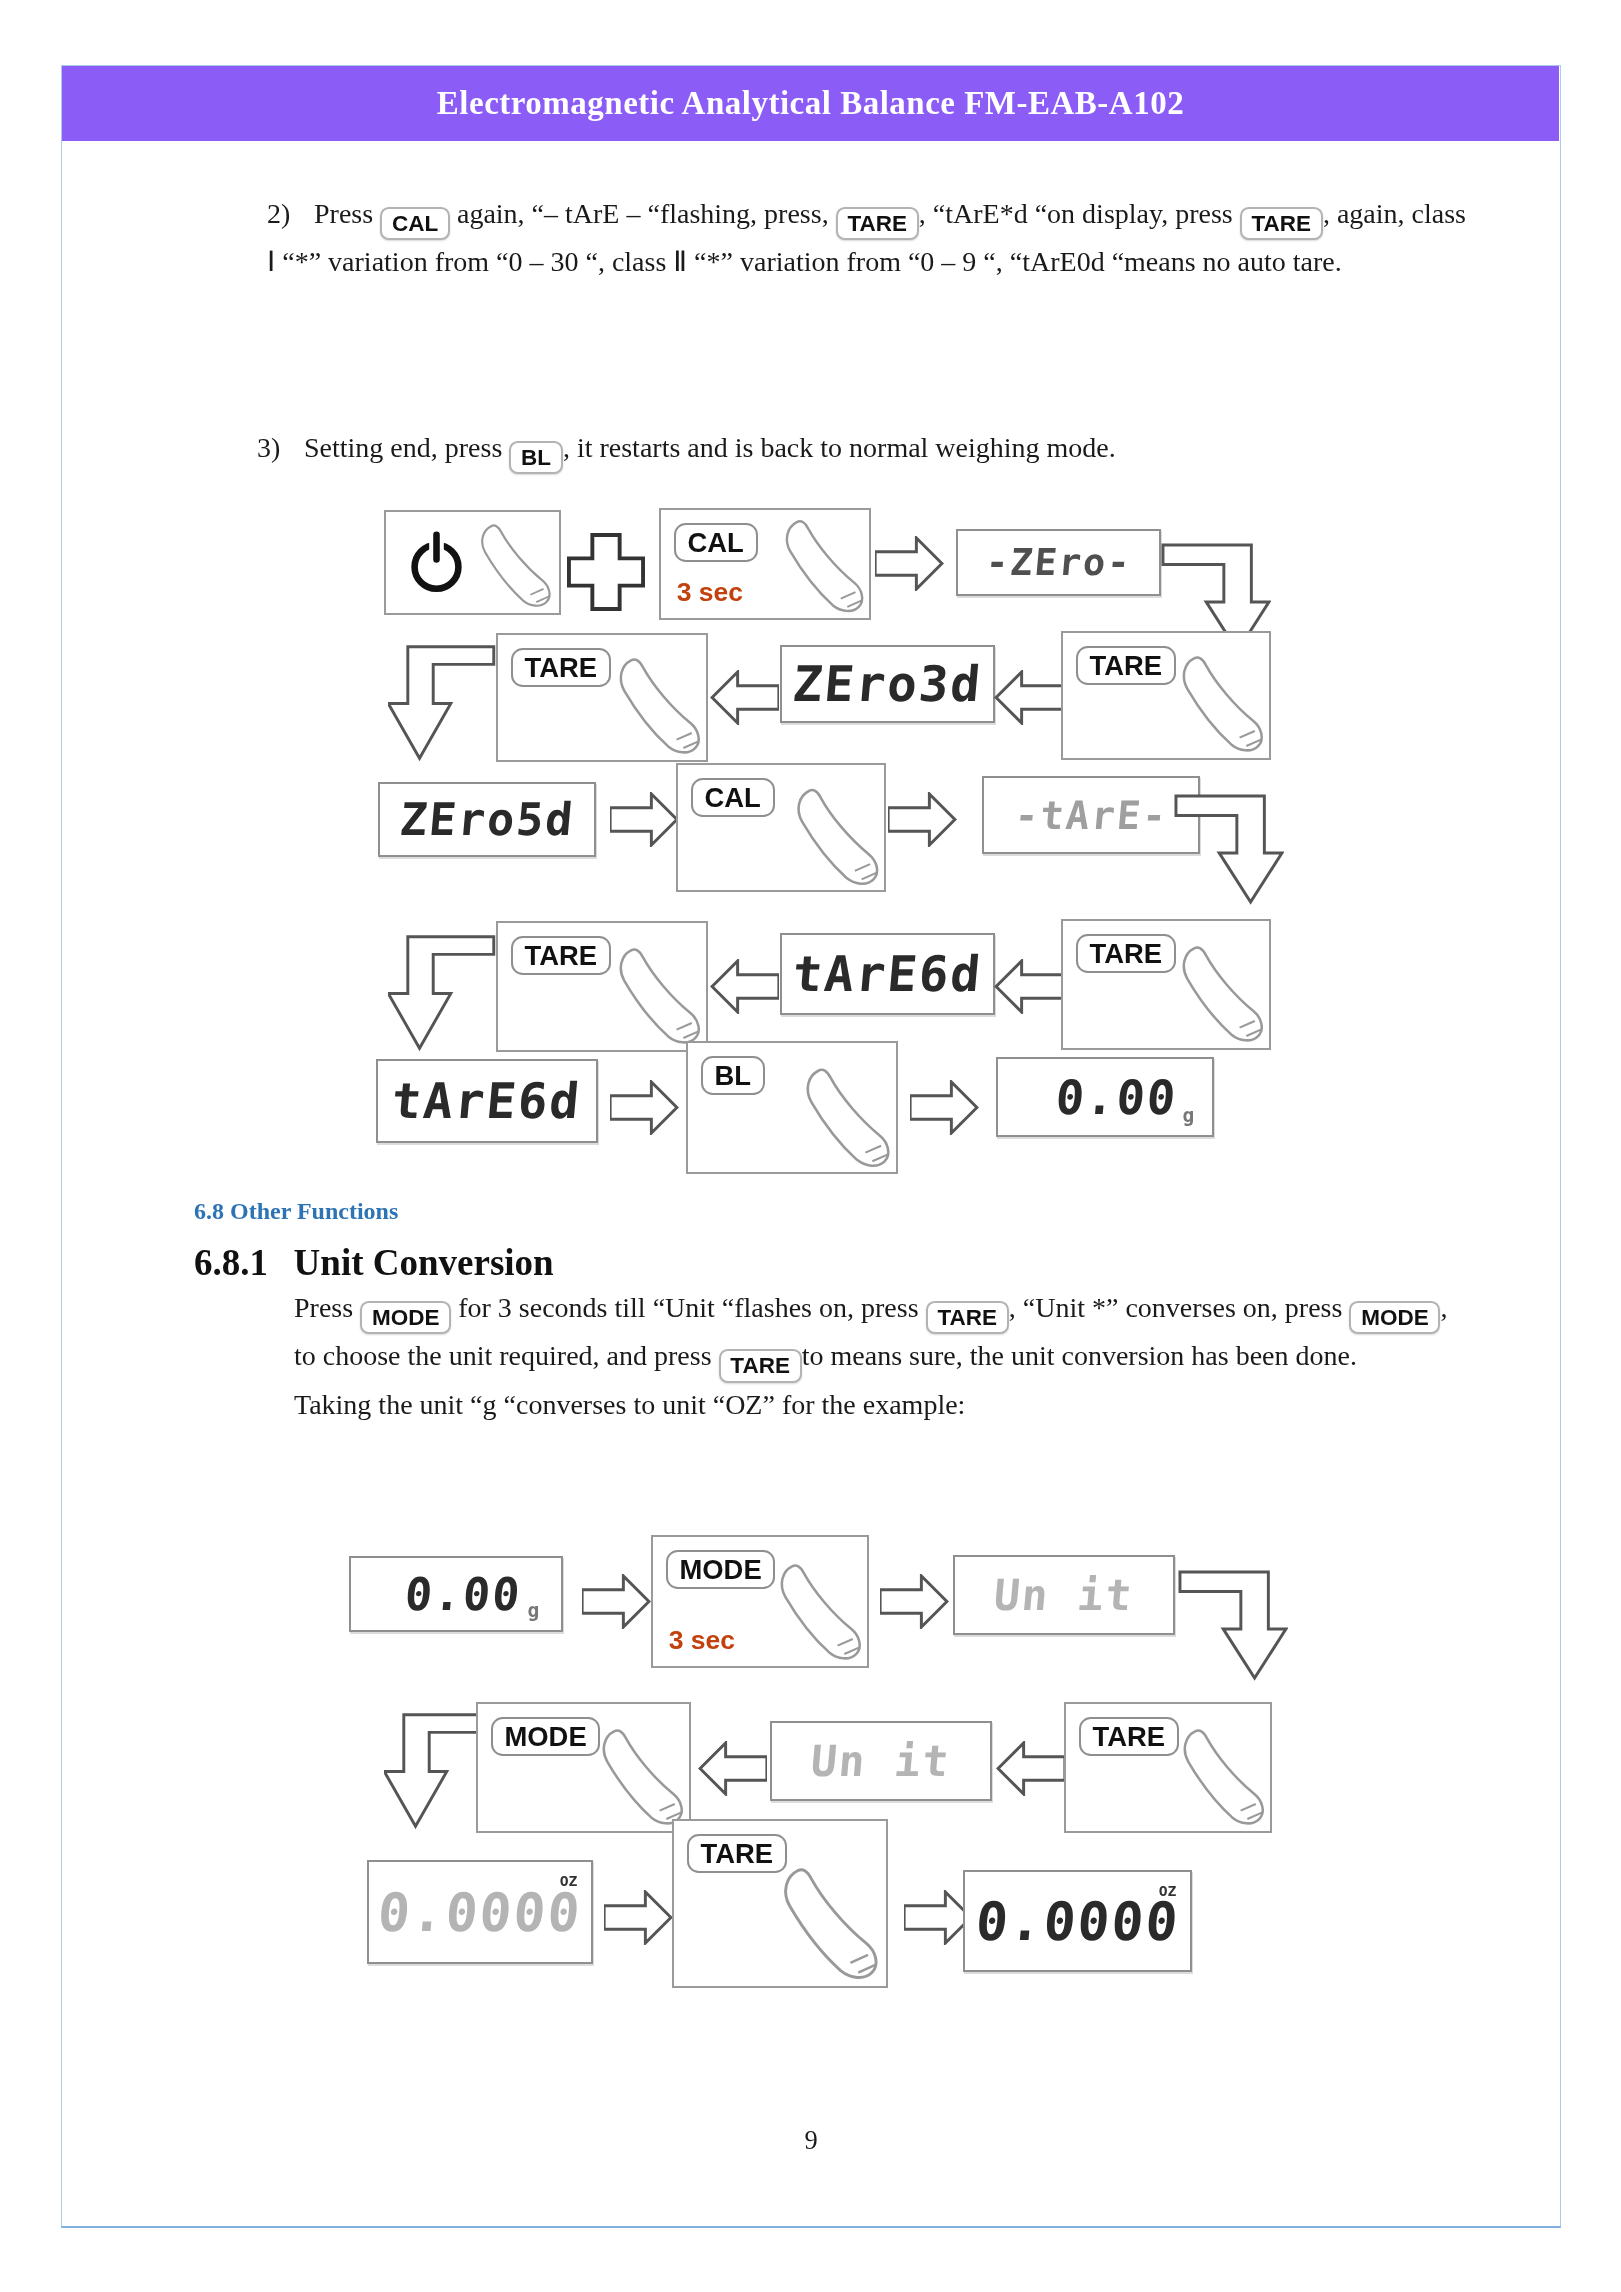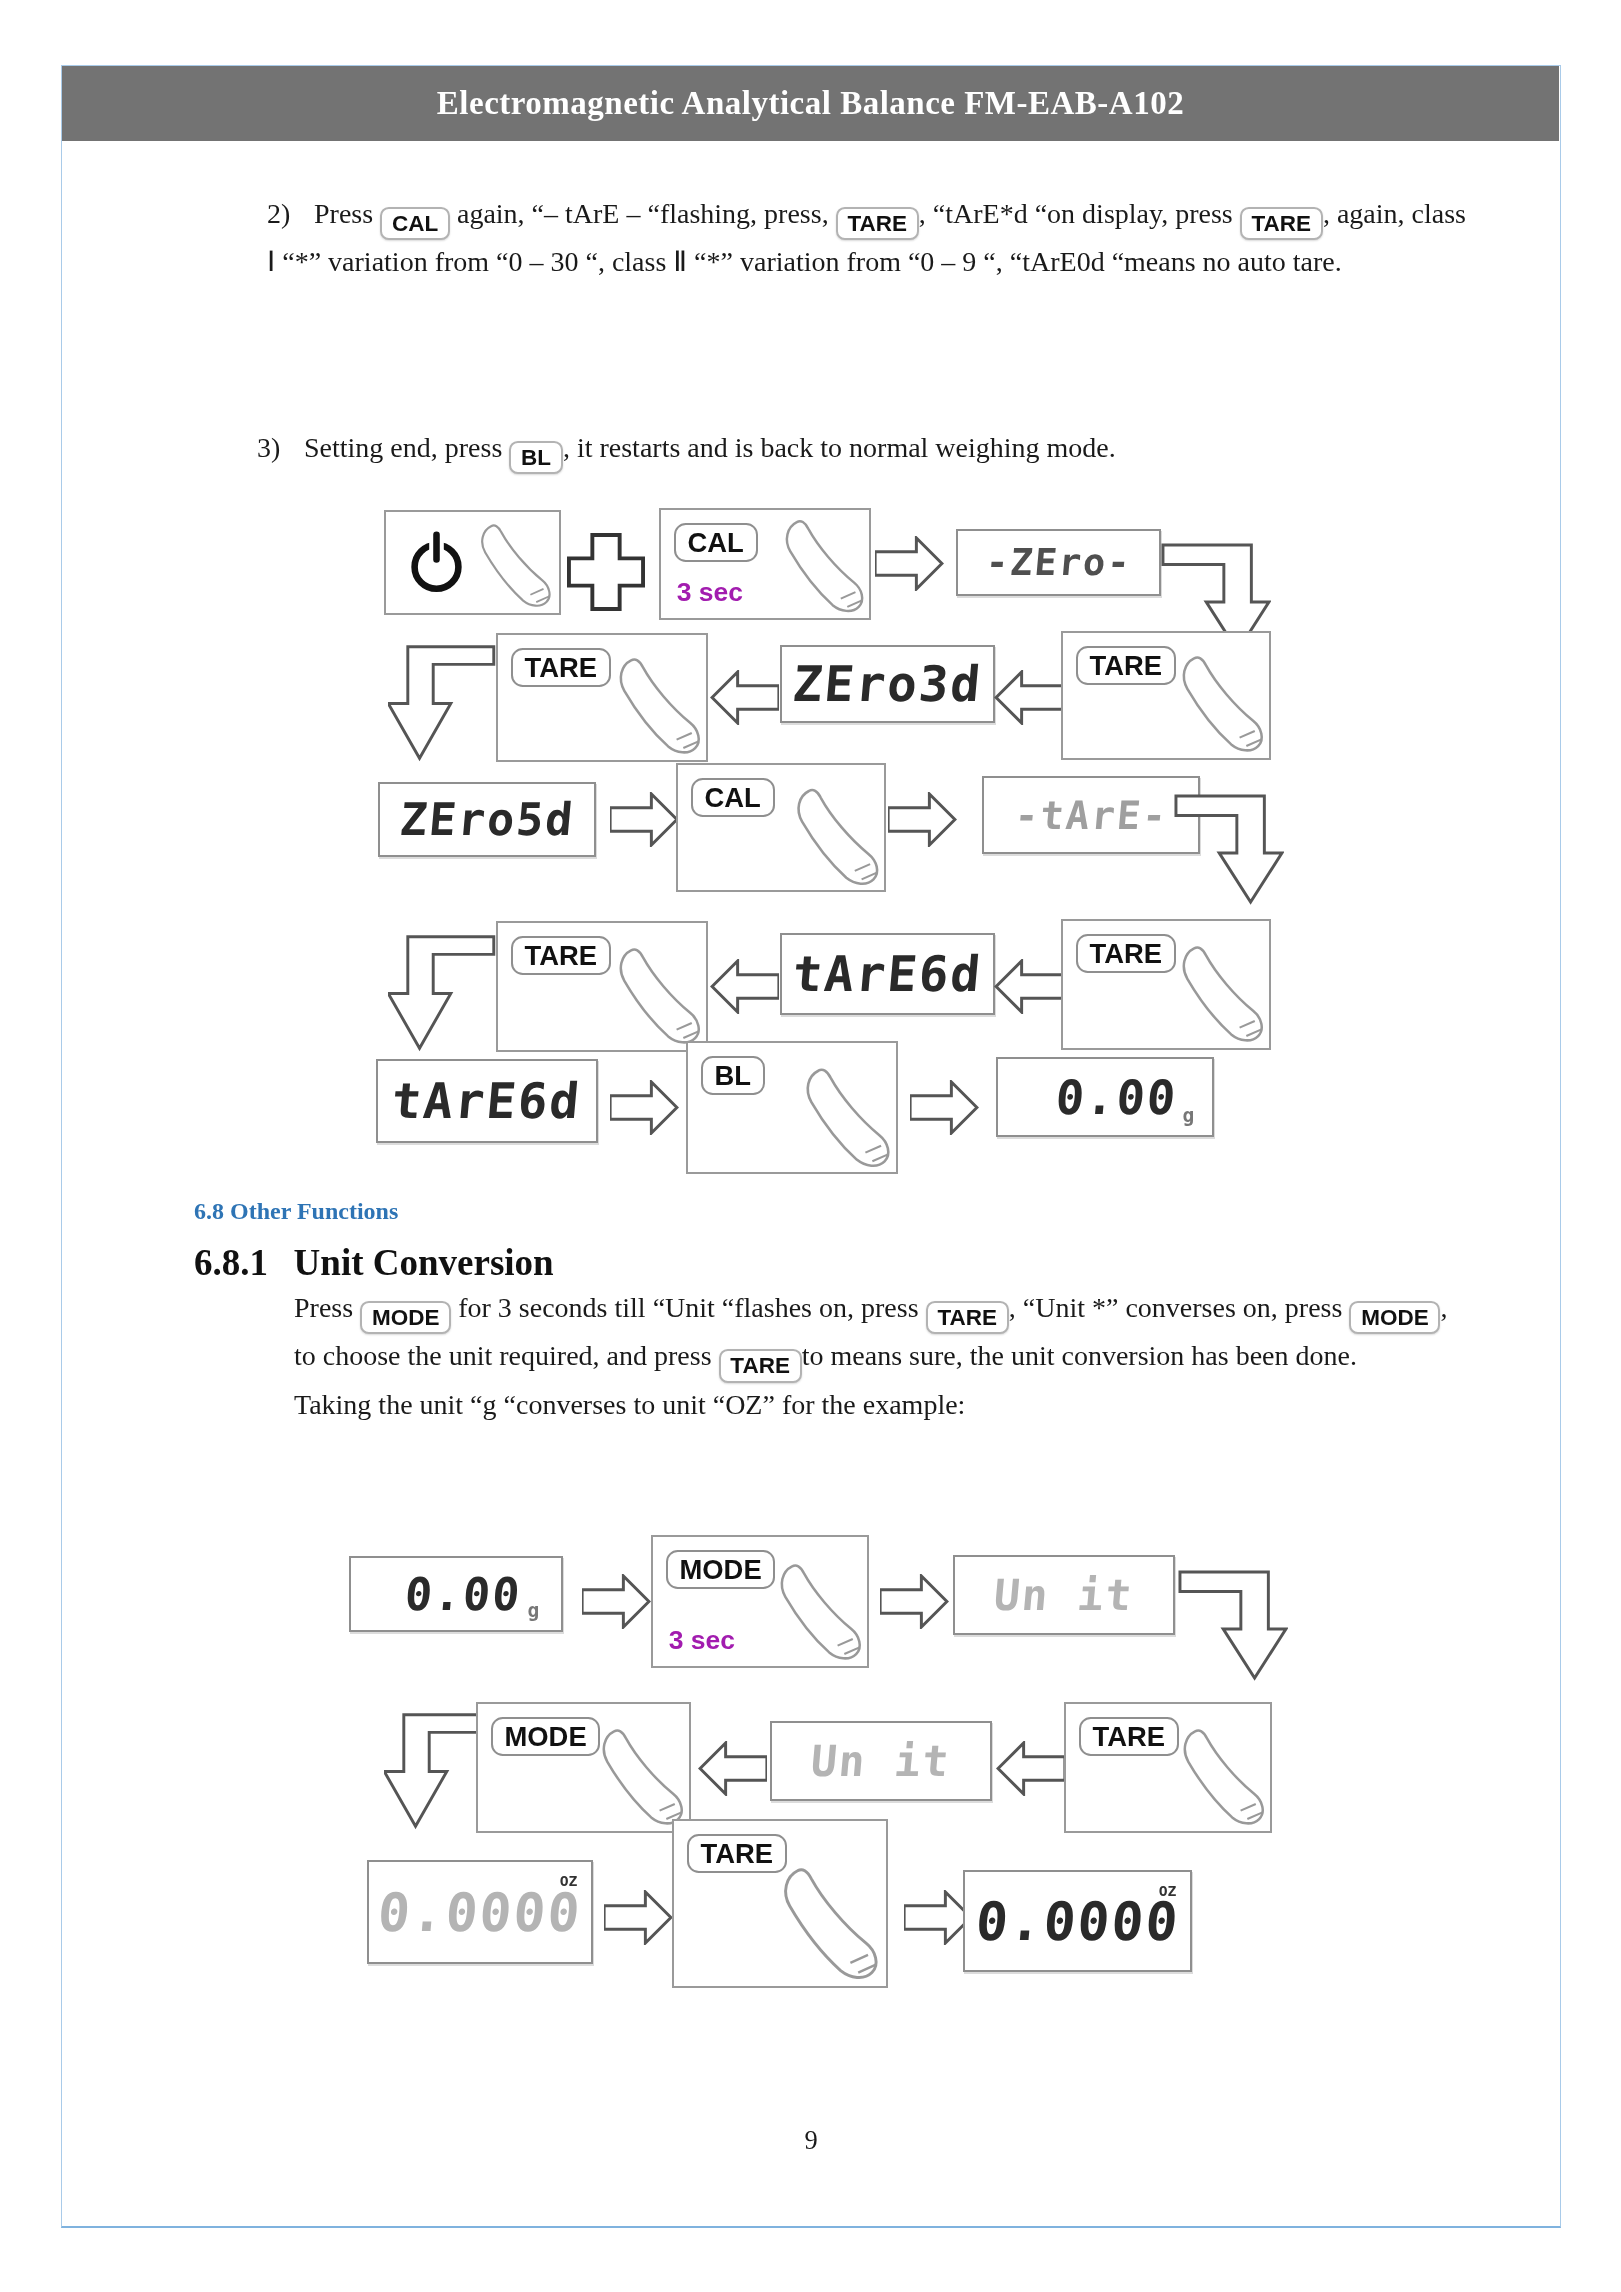--- a/index.html
+++ b/index.html
@@ -1,36 +1,36 @@
 <!DOCTYPE html>
 <html><head>
 <meta charset="utf-8">
 <style>
   html,body{margin:0;padding:0;background:#fff;}
   .page{position:relative;width:1621px;height:2293px;background:#fff;overflow:hidden;
         font-family:"Liberation Serif",serif;color:#1a1a1a;}
   .abs{position:absolute;}
   .frame{left:61px;top:65px;width:1498px;height:2160px;border:1px solid #a9cbe9;border-bottom:2.9px solid #7fb2de;}
-  .titlebar{left:62px;top:66px;width:1497px;height:75px;background:#737373;display:flex;align-items:center;justify-content:center;}
+  .titlebar{left:62px;top:66px;width:1497px;height:75px;background:#8b5cf6;display:flex;align-items:center;justify-content:center;}
   .titlebar .t{color:#fff;font-weight:bold;font-size:33px;letter-spacing:0.5px;}
   
   .para{font-size:28px;line-height:1.6;}
   .liNum{display:inline-block;width:47px;}
   .ktext{display:inline-block;font-family:"Liberation Sans",sans-serif;font-weight:700;font-size:22.5px;
          letter-spacing:0px;border:2px solid #b3b3b3;border-radius:8.8px;padding:2.9px 9.8px;line-height:1.05;
          background:#fff;box-shadow:0 1px 2px #d9d9d9;vertical-align:-7.8px;color:#111;}
   .boldline{font-weight:normal;}
   .h-blue{color:#2e74b5;font-weight:bold;font-size:24px;}
   .h-black{color:#111;font-weight:bold;font-size:37px;}
   
   .kbox{background:#fff;border:2px solid #9a9a9a;}
   .dbox{background:#fff;border:2px solid #8f8f8f;box-shadow:1px 2px 0 #dcdcdc;display:flex;align-items:center;justify-content:center;}
   .key{position:absolute;top:12.7px;left:12.7px;font-family:"Liberation Sans",sans-serif;font-weight:700;
        border:2.9px solid #8f8f8f;border-radius:11.8px;padding:2px 11.8px;font-size:27.4px;color:#111;background:#fff;line-height:1.15;}
-  .hold{position:absolute;left:15.7px;bottom:9.8px;font-family:"Liberation Sans",sans-serif;font-weight:700;font-size:26.5px;color:#a21caf;}
+  .hold{position:absolute;left:15.7px;bottom:9.8px;font-family:"Liberation Sans",sans-serif;font-weight:700;font-size:26.5px;color:#c2410c;}
   .lcd{font-family:"DejaVu Sans Mono",monospace;font-weight:bold;display:inline-block;transform:skewX(-5deg);letter-spacing:2px;white-space:pre;}
   .c-dark{color:#2a2a2a}.c-mid{color:#4f4f4f}.c-light{color:#9f9f9f}.c-xlight{color:#b4b4b4}
   .unit-s{font-family:"DejaVu Sans Mono",monospace;font-weight:bold;font-size:19.6px;color:#777;margin-left:5.9px;align-self:flex-end;padding-bottom:7.8px;}
   .unit-oz{position:absolute;top:9.8px;right:13.7px;font-family:"DejaVu Sans Mono",monospace;font-weight:bold;font-size:14.7px;color:#333;}
   .fingersvg{position:absolute;}
   .pagenum{left:61px;top:2125px;width:1500px;text-align:center;font-size:26.5px;}
   svg{display:block;}
 </style>
 </head>
 <body>

